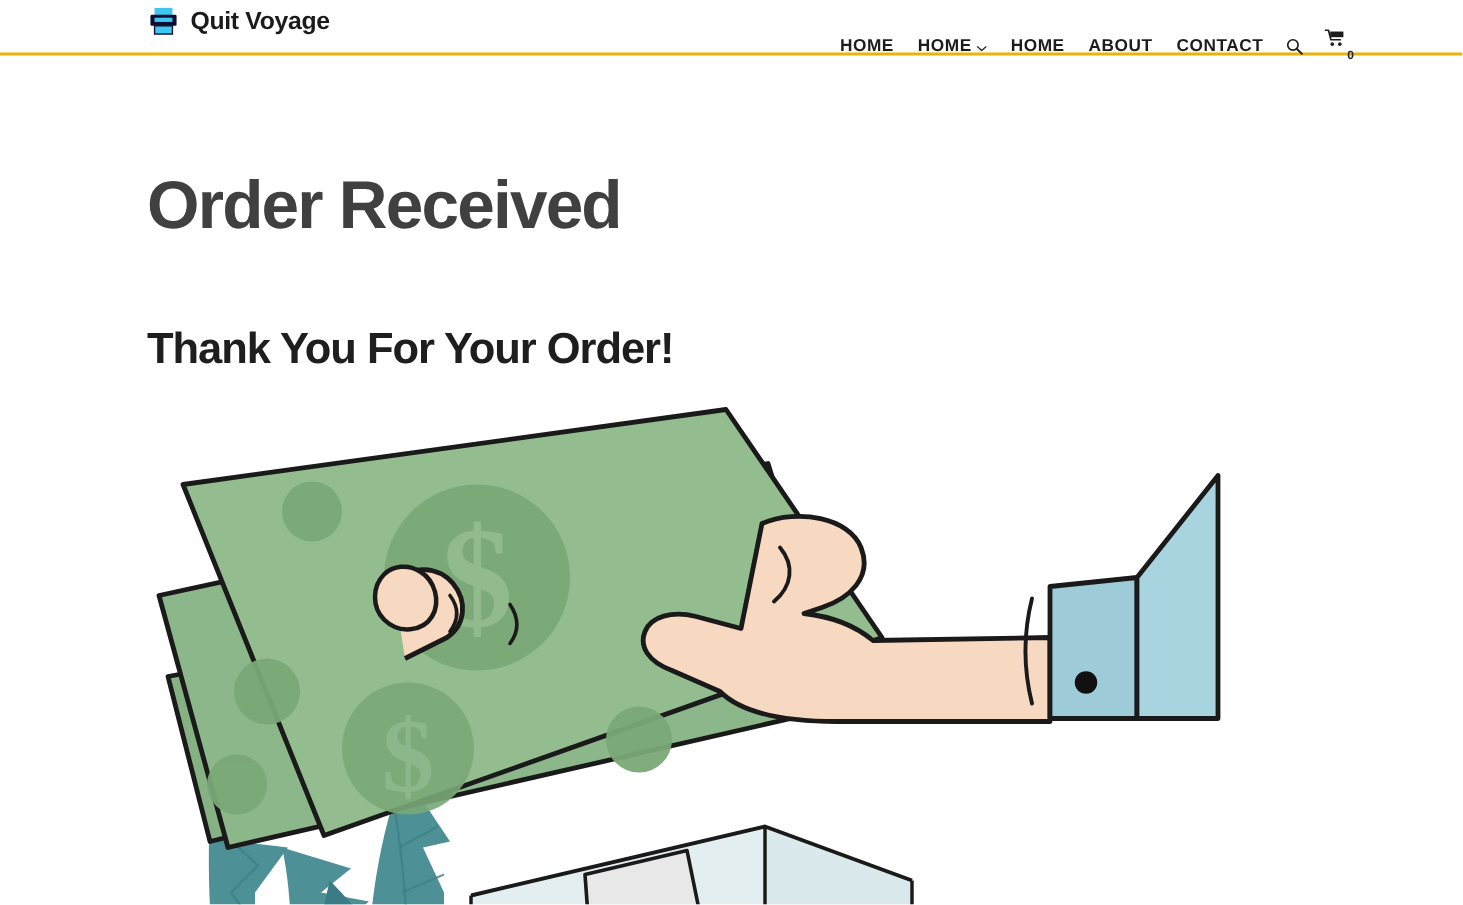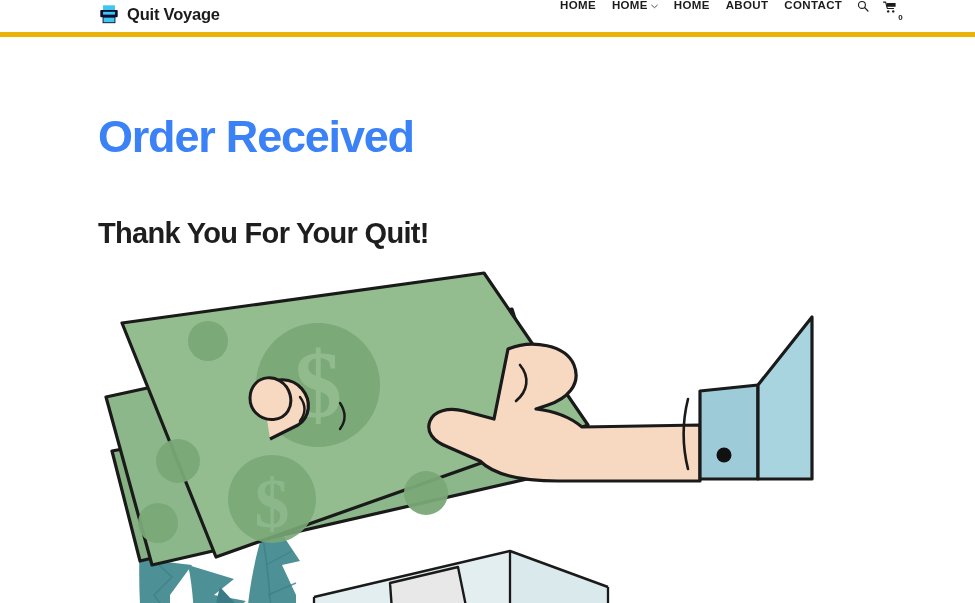--- a/index.html
+++ b/index.html
@@ -14,21 +14,21 @@
     font-family: "Liberation Sans", sans-serif;
     color: #222222;
   }
 
   
   .site-header {
     position: relative;
     width: 975px;
     height: 37px;
     background: #ffffff;
-    border-bottom: 5px solid #eab308;
+    border-bottom: 2px solid #eab308;
     display: flex;
     align-items: center;
   }
 
   .brand {
     position: absolute;
     left: 98px;
     top: 3px;
     display: flex;
     align-items: center;
@@ -49,21 +49,21 @@
     line-height: 1;
     white-space: nowrap;
   }
 
   .main-nav {
     position: absolute;
     left: 552px;
     top: 0;
     height: 37px;
     display: flex;
-    align-items: flex-start;
+    align-items: flex-end;
     gap: 0;
   }
   .nav-item {
     font-size: 11.5px;
     font-weight: 600;
     letter-spacing: 0.35px;
     color: #1c1c1c;
     text-decoration: none;
     padding: 0 8px;
     line-height: 1;
@@ -116,21 +116,21 @@
 
   .page-title {
     position: absolute;
     left: 98px;
     top: 77px;
     margin: 0;
     font-size: 45px;
     line-height: 1;
     font-weight: 700;
     letter-spacing: -1.2px;
-    color: #3b82f6;
+    color: #404040;
   }
 
   .thanks-heading {
     position: absolute;
     left: 98px;
     top: 182px;
     margin: 0;
     font-size: 29px;
     line-height: 1;
     font-weight: 700;
@@ -211,21 +211,21 @@
       <span class="cart-count">0</span>
     </span>
 
   </nav>
 </header>
 
 <main class="page-wrap">
 
   <h1 class="page-title">Order Received</h1>
 
-  <h2 class="thanks-heading">Thank You For Your Quit!</h2>
+  <h2 class="thanks-heading">Thank You For Your Order!</h2>
 
   <div class="order-illustration">
     <svg viewBox="0 0 740 400" width="740" height="400" aria-hidden="true">
 
       <g>
 
         <path d="M48 238 C44 262 42 300 44 340 L44 400 L74 400 L74 330
                  L96 300 L62 296 L88 270 L56 264 Z" fill="#4d9196"></path>
         <path d="M46 240 L66 276 L52 290 L76 312 L58 330 L74 352 L60 400" fill="none" stroke="#3f7f87" stroke-width="1.6" opacity="0.75"></path>
 

